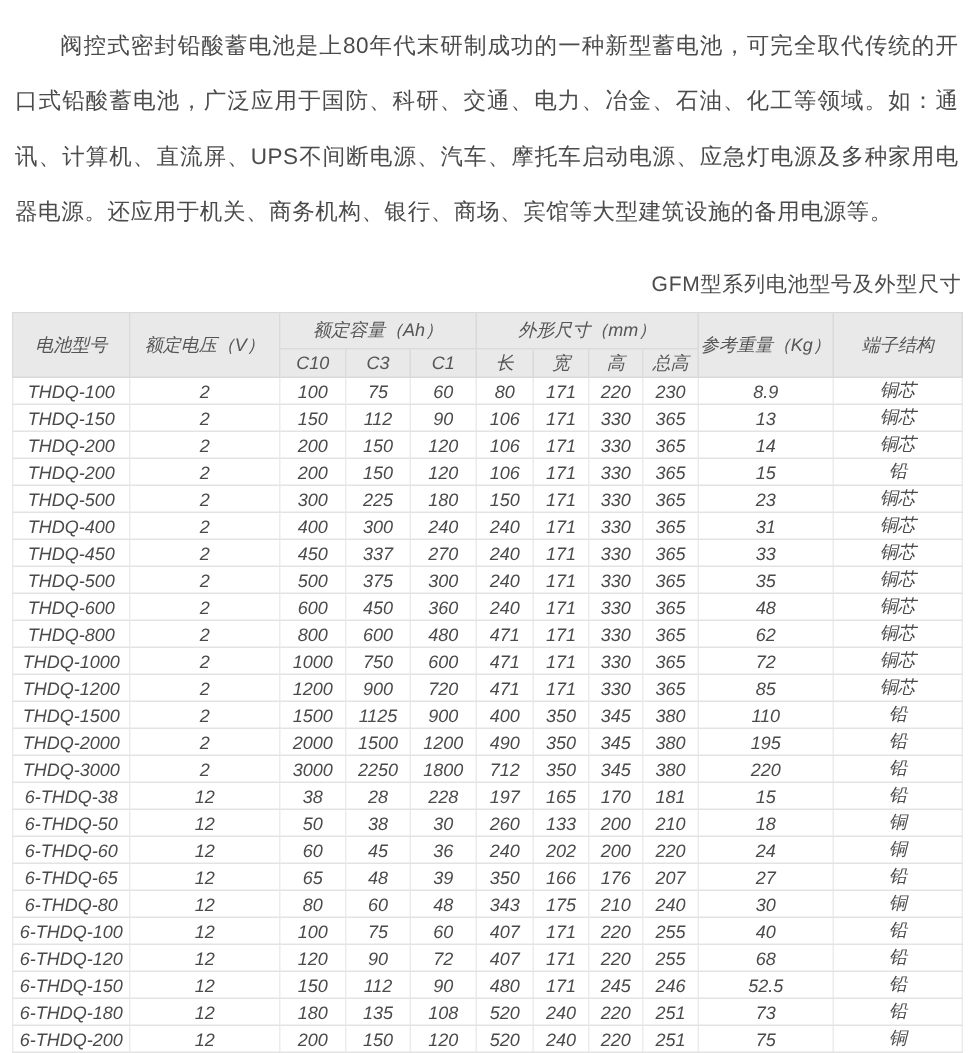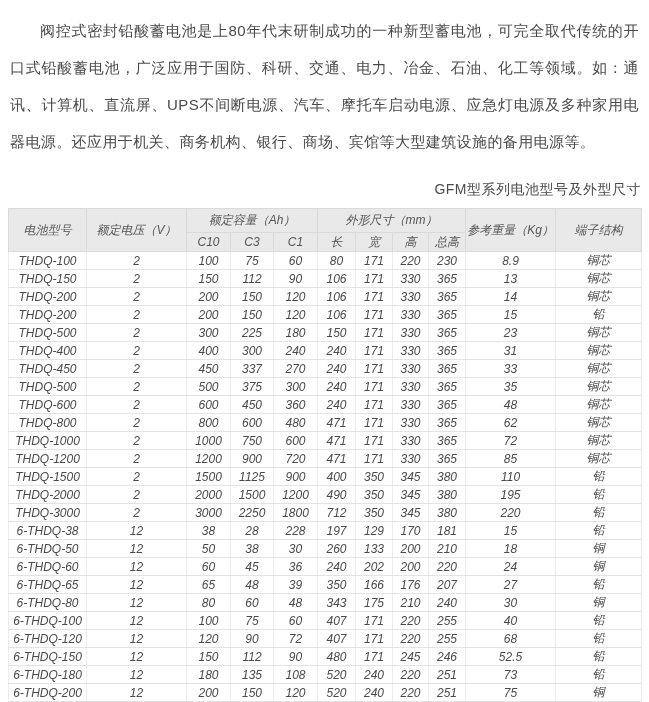--- a/index.html
+++ b/index.html
@@ -314,21 +314,21 @@
           <td>220</td>
           <td>铅</td>
         </tr>
         <tr>
           <td>6-THDQ-38</td>
           <td>12</td>
           <td>38</td>
           <td>28</td>
           <td>228</td>
           <td>197</td>
-          <td>129</td>
+          <td>165</td>
           <td>170</td>
           <td>181</td>
           <td>15</td>
           <td>铅</td>
         </tr>
         <tr>
           <td>6-THDQ-50</td>
           <td>12</td>
           <td>50</td>
           <td>38</td>

